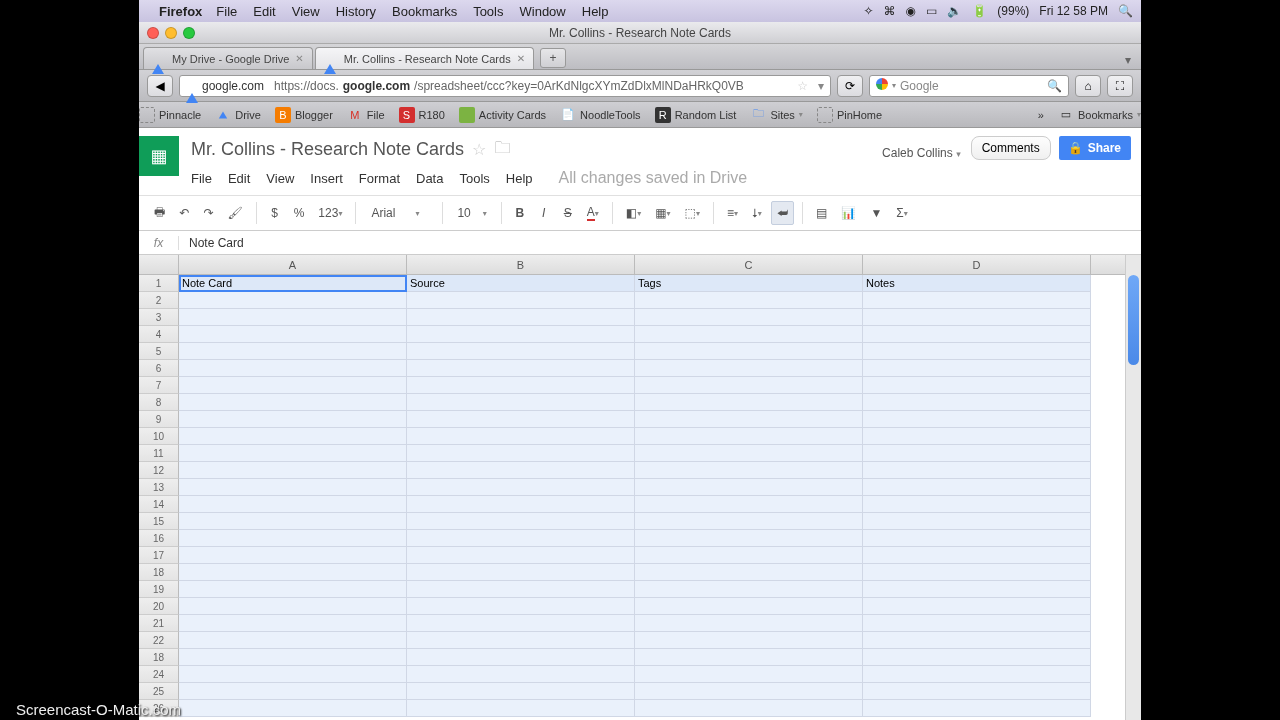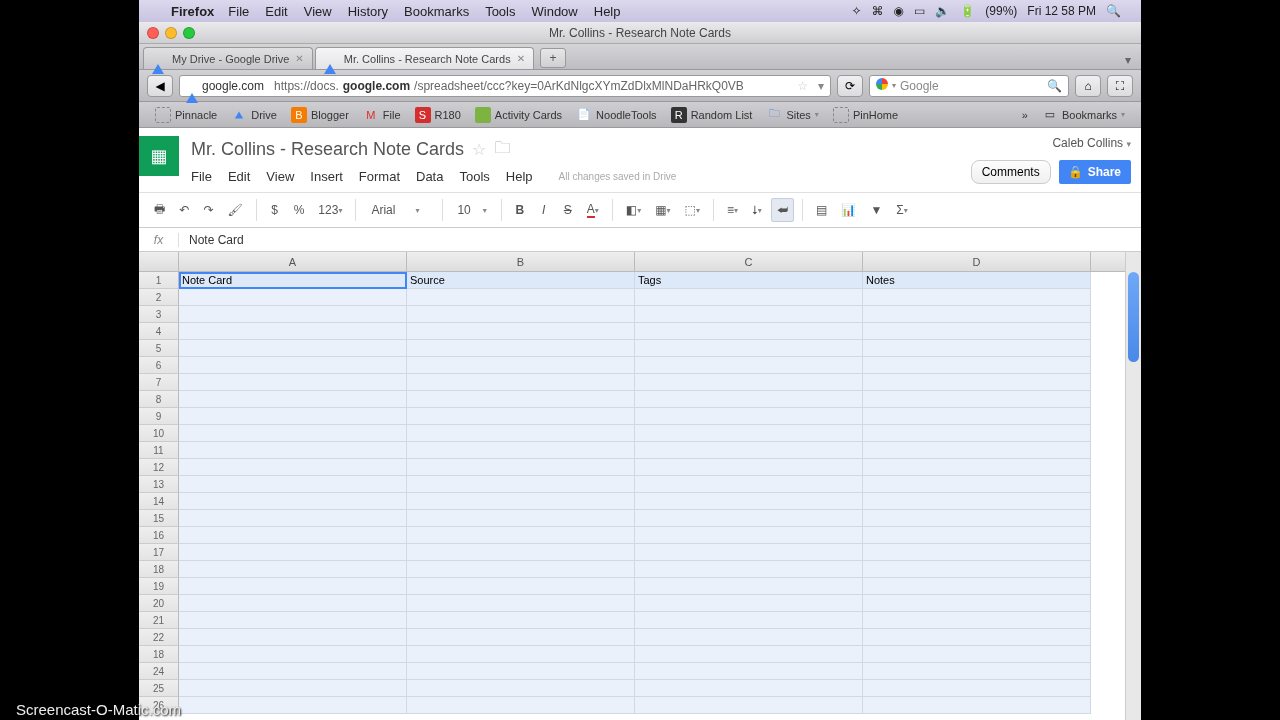--- a/index.html
+++ b/index.html
@@ -1,20 +1,20 @@
 <!DOCTYPE html>
 <html><head>
 <meta charset="utf-8">
 <style>
 * { margin: 0; padding: 0; box-sizing: border-box; font-family: Arial, sans-serif; }
 body { background: #000; width: 1280px; height: 720px; overflow: hidden; }
 .screen { position: absolute; left: 139px; top: 0; width: 1002px; height: 720px; background: #fff; }
 
 
-.menubar { height: 22px; background: linear-gradient(#dcd8ee, #c8c3e0); display: flex; align-items: center; padding: 0 20px; font-size: 13px; color: #222; }
+.menubar { height: 22px; background: linear-gradient(#dcd8ee, #c8c3e0); display: flex; align-items: center; padding: 0 8px; font-size: 13px; color: #222; }
 .menubar .apple { font-size: 14px; margin-right: 12px; }
 .menubar .app-name { font-weight: bold; margin-right: 14px; }
 .menubar .mitem { margin-right: 16px; cursor: default; }
 .menubar .right { margin-left: auto; display: flex; align-items: center; gap: 10px; font-size: 12px; }
 .menubar .right span { display: inline-flex; align-items: center; }
 
 
 .titlebar { height: 22px; background: linear-gradient(#eaeaed, #cfcfd3); display: flex; align-items: center; position: relative; border-bottom: 1px solid #aaa; }
 .traffic { display: flex; gap: 6px; padding-left: 8px; }
 .tdot { width: 12px; height: 12px; border-radius: 50%; border: 1px solid rgba(0,0,0,0.2); }
@@ -31,37 +31,37 @@
 
 
 .urlbar { height: 32px; background: linear-gradient(#d2d2d6, #bcbcC0); display: flex; align-items: center; padding: 0 8px; gap: 6px; border-bottom: 1px solid #999; }
 .navbtn { width: 26px; height: 22px; border: 1px solid #999; border-radius: 4px; background: linear-gradient(#f0f0f2,#dcdce0); display:flex; align-items:center; justify-content:center; font-size:12px; }
 .urlfield { flex: 1; height: 22px; background: #fff; border: 1px solid #999; border-radius: 3px; display: flex; align-items: center; padding: 0 6px; font-size: 12px; color: #666; gap: 4px; }
 .urlfield .domain { color: #333; } .urlfield .host { color: #333; font-weight: bold; }
 .searchfield { width: 200px; height: 22px; background: #fff; border: 1px solid #999; border-radius: 3px; display: flex; align-items: center; padding: 0 6px; font-size: 12px; color: #888; gap: 4px; }
 .searchfield .mag { margin-left: auto; color: #888; }
 
 
-.bmbar { height: 26px; background: linear-gradient(#cfcfd3, #b8b8bc); display: flex; align-items: center; padding: 0 16px; gap: 14px; font-size: 11px; color: #333; border-bottom: 1px solid #999; }
+.bmbar { height: 26px; background: linear-gradient(#cfcfd3, #b8b8bc); display: flex; align-items: center; padding: 0 0; gap: 14px; font-size: 11px; color: #333; border-bottom: 1px solid #999; }
 .bm { display: flex; align-items: center; gap: 4px; cursor: default; }
 .bm .ic { width: 16px; height: 16px; display: inline-flex; align-items: center; justify-content: center; font-size: 11px; border: 1px dashed #888; border-radius: 2px; }
 .bm .ic.solid { border: none; }
 .bmbar .spacer { margin-left: auto; }
 
 
 .gs { background: #fff; }
 .gs-header { display: flex; align-items: flex-start; padding: 8px 10px 0 0; }
 .gs-logo { width: 40px; height: 40px; background: #0f9d58; display: flex; align-items: center; justify-content: center; color: #fff; font-size: 18px; margin-right: 12px; }
 .gs-title-row { display: flex; align-items: center; gap: 8px; }
 .gs-title { font-size: 18px; color: #555; }
 .gs-star { color: #ccc; font-size: 16px; }
 .gs-folder { color: #aaa; font-size: 16px; }
 .gs-menus { display: flex; gap: 16px; font-size: 13px; color: #333; margin-top: 6px; align-items: center; }
-.gs-menus .saved { color: #aaa; margin-left: 10px; font-size: 10px; }
-.gs-right { margin-left: auto; display: flex; align-items: center; gap: 10px; flex-direction: column; align-items: flex-end; }
+.gs-menus .saved { color: #aaa; margin-left: 10px; font-size: 16px; }
+.gs-right { margin-left: auto; display: flex; align-items: center; gap: 10px; flex-direction: row; align-items: flex-end; }
 .gs-user { font-size: 12px; color: #555; }
 .gs-user .arrow { font-size: 9px; color: #888; }
 .gs-actions { display: flex; gap: 8px; }
 .gs-comments { border: 1px solid #ccc; border-radius: 8px; padding: 4px 10px; font-size: 12px; background: linear-gradient(#fdfdfd,#f0f0f0); }
 .gs-share { background: #4285f4; color: #fff; border-radius: 2px; padding: 4px 10px; font-size: 12px; font-weight: bold; display:flex; align-items:center; gap:4px; }
 
 .gs-toolbar { height: 36px; border-top: 1px solid #e0e0e0; border-bottom: 1px solid #ccc; display: flex; align-items: center; padding: 0 10px; gap: 4px; font-size: 12px; color: #555; margin-top: 8px; }
 .tb-btn { padding: 4px 5px; display: inline-flex; align-items: center; justify-content: center; min-width: 20px; border-radius: 2px; }
 .tb-btn.active { background: #e4e9f1; border: 1px solid #c4cede; }
 .tb-sep { width: 1px; height: 22px; background: #ddd; margin: 0 4px; }

